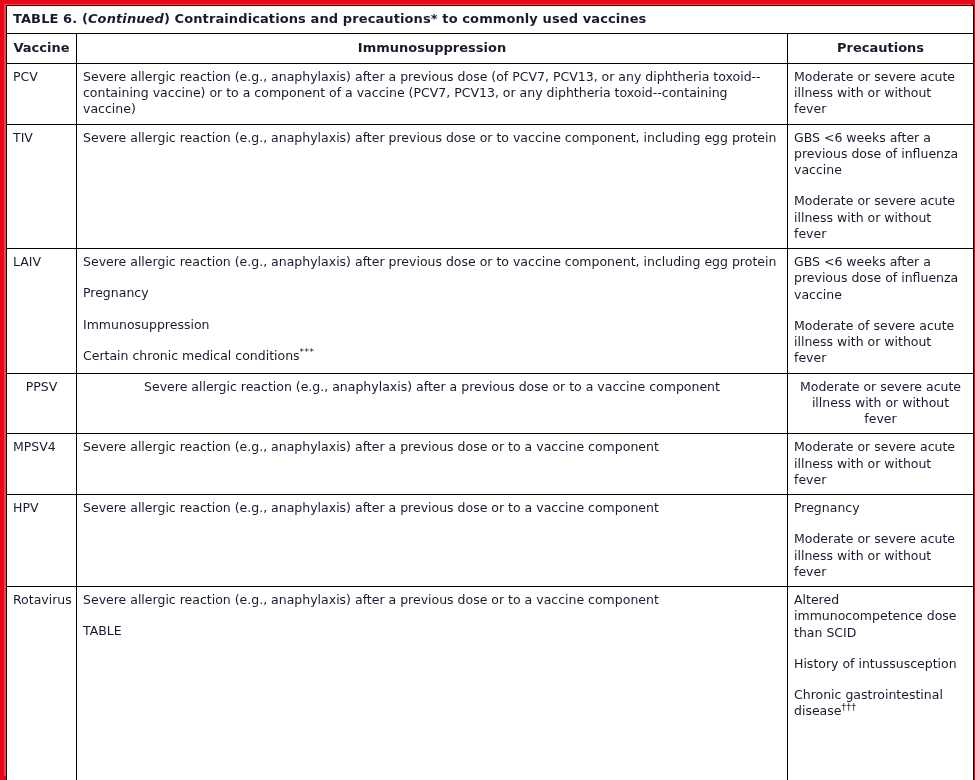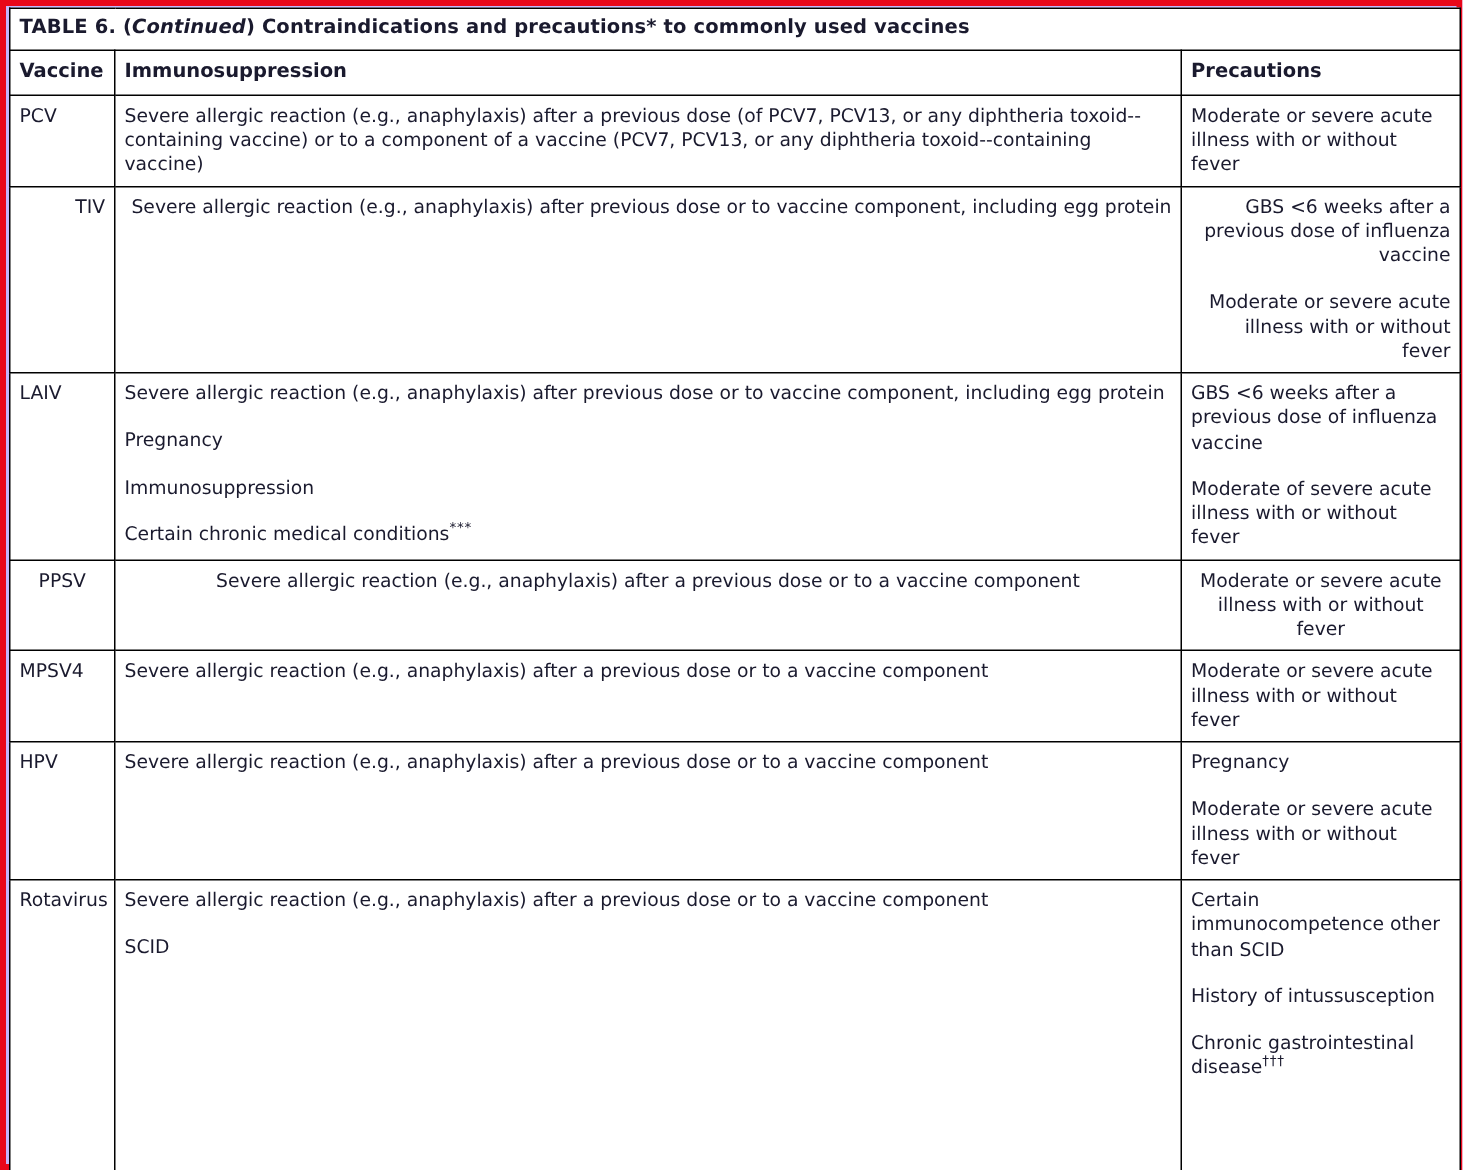--- a/index.html
+++ b/index.html
@@ -13,21 +13,21 @@
     overflow: hidden;
     font-family: "DejaVu Sans", sans-serif;
   }
 
   
   #page-frame {
     box-sizing: border-box;
     width: 975px;
     height: 780px;
     border: 4px solid #e8071a;
-    background: #c4b5fd;
+    background: #ef4444;
     padding: 1px 2px 1px 2px;
   }
 
   table.vaccine-table {
     border-collapse: collapse;
     table-layout: fixed;
     width: 100%;
     background: #ffffff;
   }
 
@@ -57,20 +57,21 @@
     letter-spacing: 0.1px;
   }
   .title-italic { font-style: italic; }
 
   
   tr.header-row th {
     font-weight: bold;
     font-size: 13px;
     padding-top: 6px;
     padding-bottom: 6px;
+    text-align: center;
   }
 
   
   .cell-para {
     margin: 0 0 0 0;
   }
   .cell-para + .cell-para {
     margin-top: 15px;
   }
   td.tight .cell-para + .cell-para {
@@ -79,21 +80,21 @@
 
   sup.marker {
     font-size: 9px;
     vertical-align: super;
     line-height: 0;
     letter-spacing: 0.5px;
   }
 
   
   tr.row-pcv td       { height: 36px; }
-  tr.row-tiv td       { height: 89px; text-align: right; }
+  tr.row-tiv td       { height: 89px; }
   tr.row-laiv td      { height: 88px; }
   tr.row-ppsv td      { height: 32px; text-align: center; }
   tr.row-mcv4 td      { height: 32px; }
   tr.row-mpsv4 td     { height: 32px; }
   tr.row-hpv td       { height: 68px; }
   tr.row-rotavirus td { height: 186px; }
 </style>
 </head>
 <body>
 
@@ -174,23 +175,23 @@
           </td>
           <td class="tight">
             <div class="cell-para">Pregnancy</div>
             <div class="cell-para">Moderate or severe acute illness with or without fever</div>
           </td>
         </tr>
         <tr class="row-rotavirus">
           <td>Rotavirus</td>
           <td class="tight">
             <div class="cell-para">Severe allergic reaction (e.g., anaphylaxis) after a previous dose or to a vaccine component</div>
-            <div class="cell-para">SCID</div>
+            <div class="cell-para">TABLE</div>
           </td>
           <td class="tight">
-            <div class="cell-para">Certain immunocompetence other than SCID</div>
+            <div class="cell-para">Altered immunocompetence dose than SCID</div>
             <div class="cell-para">History of intussusception</div>
             <div class="cell-para">Chronic gastrointestinal disease<sup class="marker">†††</sup></div>
           </td>
         </tr>
       </tbody>
   </table>
 </div>
 
 </body></html>

